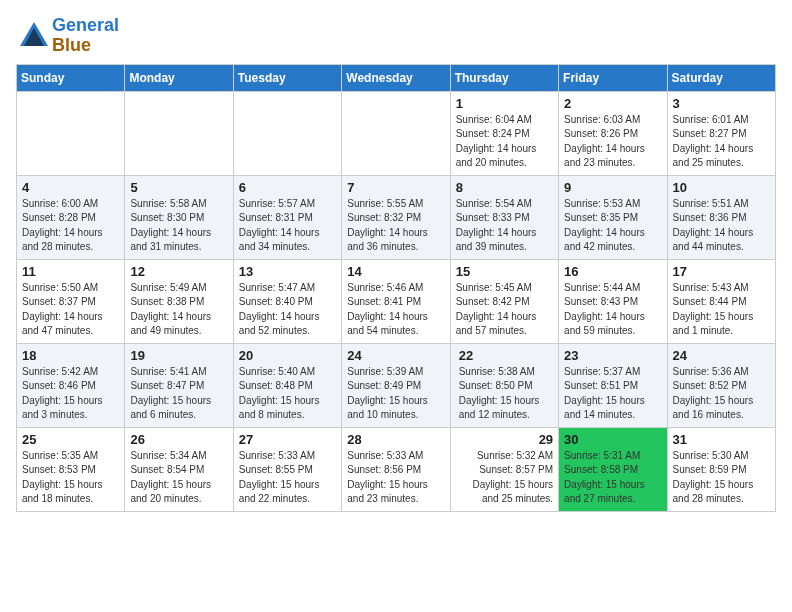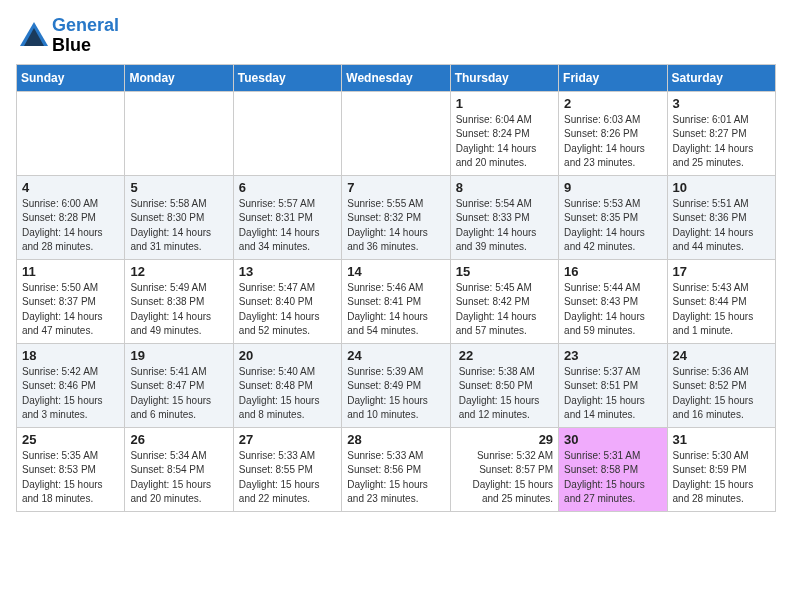--- a/index.html
+++ b/index.html
@@ -97,21 +97,21 @@
 <body>
 
 <div class="header-area">
   <div class="logo">
     <svg class="logo-icon" viewBox="0 0 36 36">
       <polygon points="18,4 32,28 4,28" fill="#2878c8"></polygon>
       <polygon points="18,10 28,28 8,28" fill="#1a3a5c"></polygon>
     </svg>
     <div class="logo-text">
       <div><span>General</span></div>
-      <div style="color:#000000">Blue</div>
+      <div style="color:#a16207">Blue</div>
     </div>
   </div>
   <div class="title-area">
     <div class="month-title"></div>
     <div class="location"></div>
   </div>
 </div>
 
 <table class="calendar">
   <thead>
@@ -335,21 +335,21 @@
 Daylight: 15 hours
 and 23 minutes.</div>
         </td>
         <td style="background: rgb(255, 255, 255); text-align: right;">
           <span class="day-num">29</span>
           <div class="day-info" style="white-space: pre-line;">Sunrise: 5:32 AM
 Sunset: 8:57 PM
 Daylight: 15 hours
 and 25 minutes.</div>
         </td>
-        <td style="background: #f0abfc;">
+        <td style="background: #22c55e;">
           <span class="day-num">30</span>
           <div class="day-info" style="white-space: pre-line;">Sunrise: 5:31 AM
 Sunset: 8:58 PM
 Daylight: 15 hours
 and 27 minutes.</div>
         </td>
         <td style="background: rgb(255, 255, 255);">
           <span class="day-num">31</span>
           <div class="day-info" style="white-space: pre-line;">Sunrise: 5:30 AM
 Sunset: 8:59 PM

